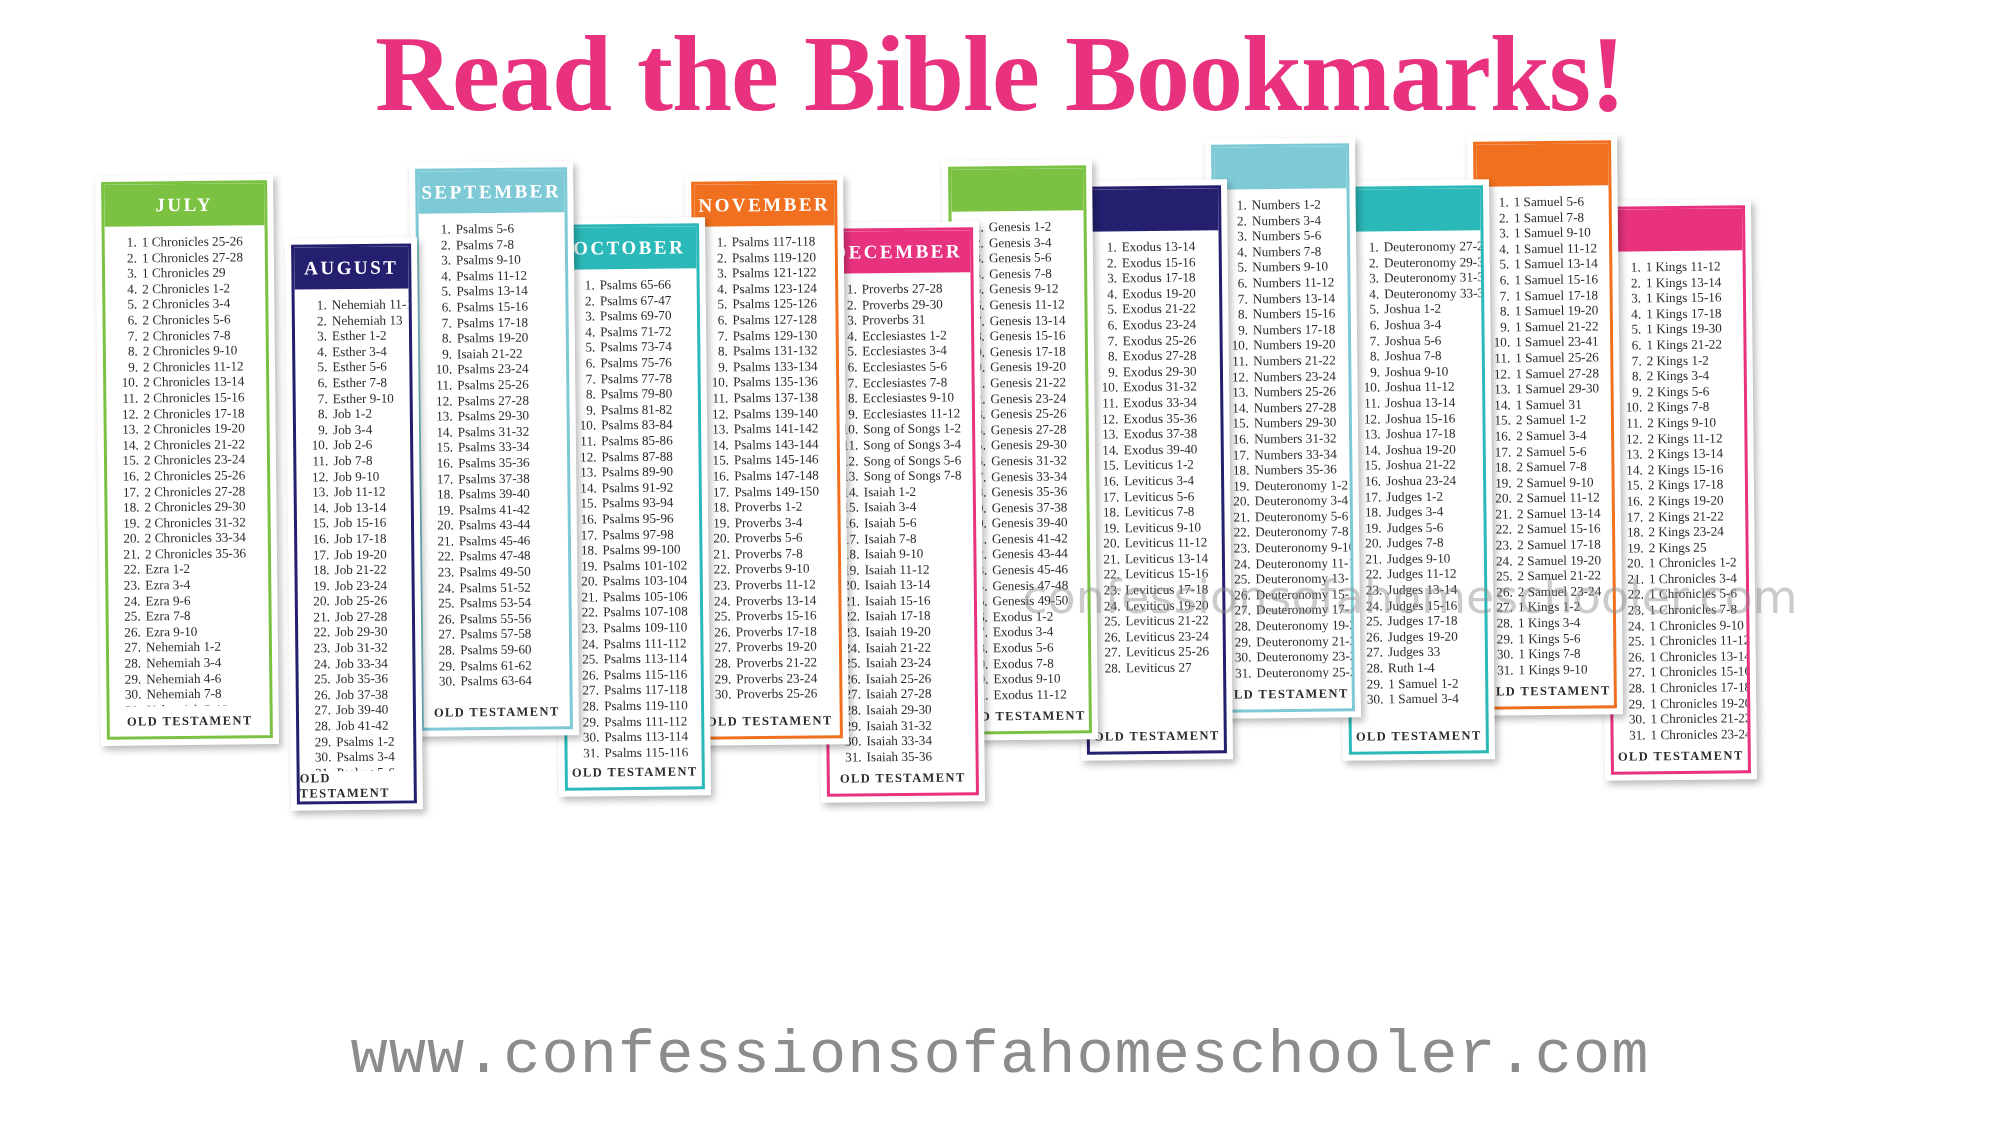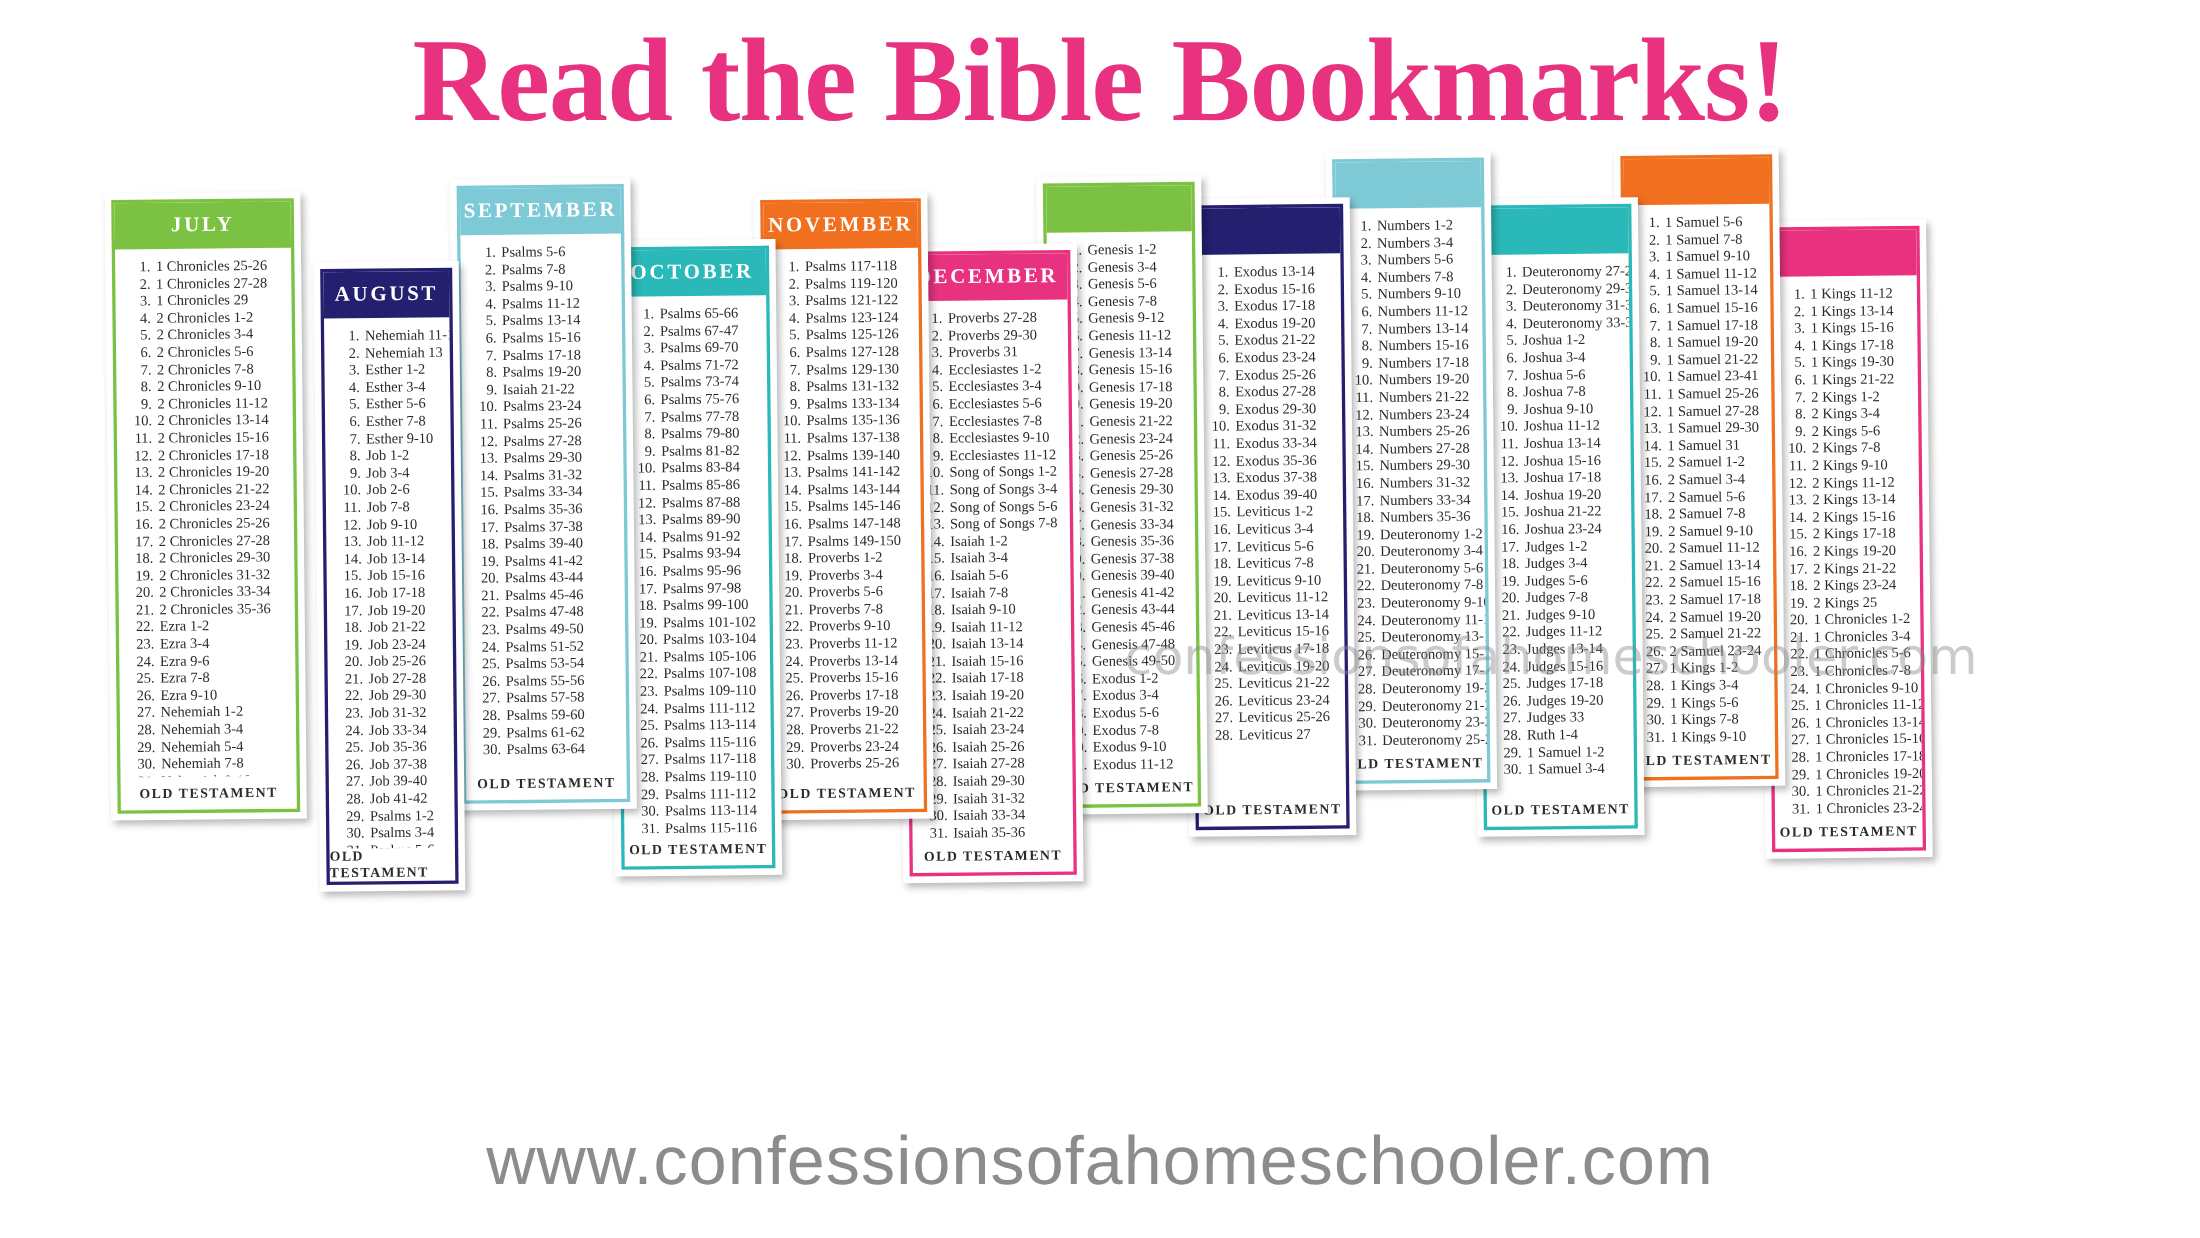--- a/index.html
+++ b/index.html
@@ -31,21 +31,21 @@
     color: #e8327f;
     white-space: nowrap;
   }
   
   #footer-url {
     position: absolute;
     left: 0;
     top: 1020px;
     width: 2000px;
     text-align: center;
-    font-family: Liberation Sans, sans-serif;
+    font-family: Liberation Mono, monospace;
     font-size: 62px;
     color: #8c8c8c;
     letter-spacing: 1px;
     white-space: nowrap;
   }
   
   #watermark {
     position: absolute;
     left: 930px;
     top: 570px;
@@ -244,21 +244,21 @@
             <div class="bm-row">
               <span class="bm-num">27.</span>
               <span class="bm-ref">Nehemiah 1-2</span>
             </div>
             <div class="bm-row">
               <span class="bm-num">28.</span>
               <span class="bm-ref">Nehemiah 3-4</span>
             </div>
             <div class="bm-row">
               <span class="bm-num">29.</span>
-              <span class="bm-ref">Nehemiah 5-4</span>
+              <span class="bm-ref">Nehemiah 4-6</span>
             </div>
             <div class="bm-row">
               <span class="bm-num">30.</span>
               <span class="bm-ref">Nehemiah 7-8</span>
             </div>
             <div class="bm-row">
               <span class="bm-num">31.</span>
               <span class="bm-ref">Nehemiah 9-10</span>
             </div>
           </div>

